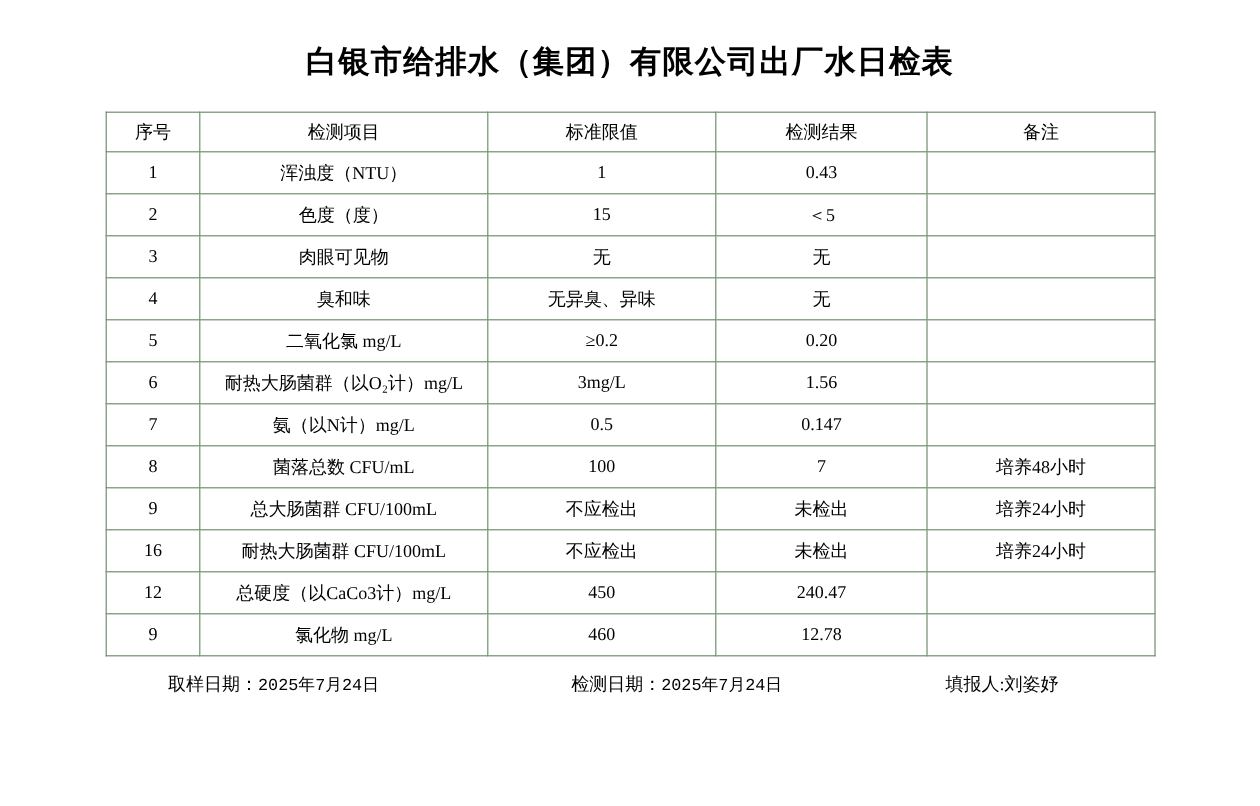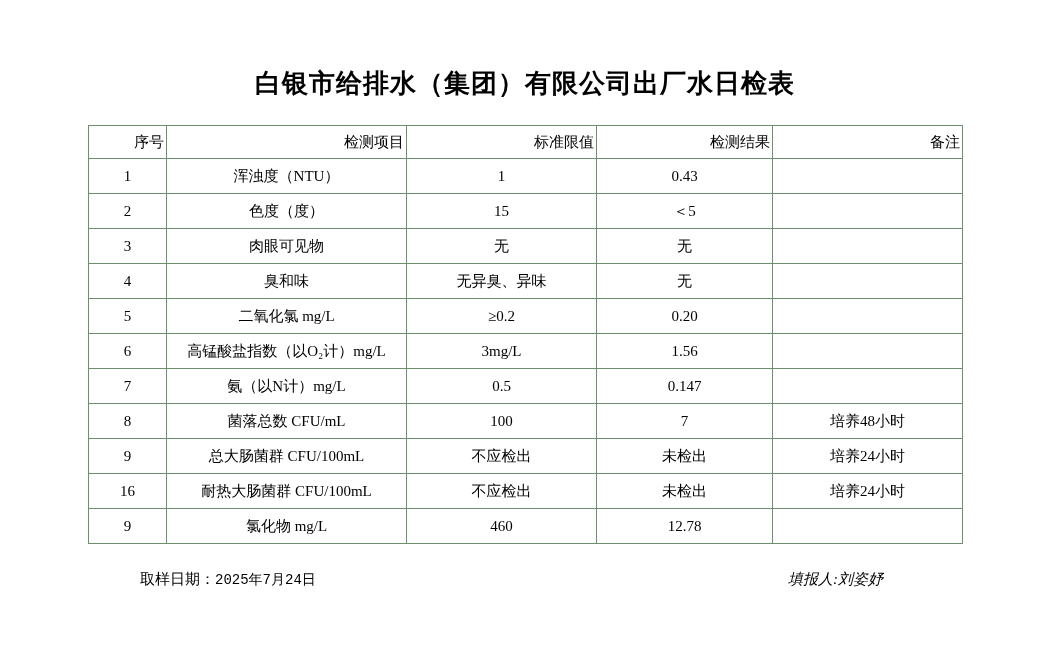--- a/index.html
+++ b/index.html
@@ -12,21 +12,20 @@
     background: #ffffff;
     font-family: "Liberation Serif", serif;
     color: #000000;
     overflow: hidden;
   }
   .page {
     position: relative;
     width: 1050px;
     height: 536px;
     box-sizing: border-box;
-    margin-top: 32px;
   }
   .doc-title {
     text-align: center;
     font-family: "Liberation Serif", serif;
     font-weight: bold;
     font-size: 26px;
     letter-spacing: 1px;
     padding-top: 34px;
     padding-bottom: 0;
     margin: 0;
@@ -44,46 +43,45 @@
     height: 34px;
     font-size: 15px;
     font-weight: normal;
     text-align: center;
     vertical-align: middle;
     padding: 0 2px;
     font-family: "Liberation Serif", serif;
   }
   table.report thead td {
     height: 32px;
-    text-align: right;
   }
   .col-no    { width: 78px; }
   .col-item  { width: 240px; }
   .col-std   { width: 190px; }
   .col-res   { width: 176px; }
   .col-note  { width: 190px; }
 
   .cn { font-family: "Liberation Serif", serif; }
   .num { font-family: "Liberation Mono", monospace; font-size: 14px; }
 
   .footer {
     position: relative;
     margin: 14px 88px 0 88px;
     width: 874px;
     height: 28px;
     font-size: 15px;
   }
   .footer .f-item {
     position: absolute;
-    top: 12px;
+    top: 0;
     white-space: nowrap;
   }
   .f-sample { left: 52px; }
   .f-test   { left: 388px; }
-  .f-filler { left: 700px; font-style: italic; }
+  .f-filler { left: 700px; }
   .footer .v { font-family: "Liberation Mono", monospace; font-size: 14px; }
 </style>
 </head>
 <body>
 
 <div class="page">
 
   <div class="doc-title">白银市给排水（集团）有限公司出厂水日检表</div>
 
   <div class="table-wrap">
@@ -135,21 +133,21 @@
         </tr>
         <tr>
           <td class="num">5</td>
           <td class="cn mixed">二氧化氯 mg/L</td>
           <td class="num">≥0.2</td>
           <td class="num">0.20</td>
           <td class="cn"></td>
         </tr>
         <tr>
           <td class="num">6</td>
-          <td class="cn mixed">高锰酸盐指数（以O₂计）mg/L</td>
+          <td class="cn mixed">耐热大肠菌群（以O₂计）mg/L</td>
           <td class="num">3mg/L</td>
           <td class="num">1.56</td>
           <td class="cn"></td>
         </tr>
         <tr>
           <td class="num">7</td>
           <td class="cn mixed">氨（以N计）mg/L</td>
           <td class="num">0.5</td>
           <td class="num">0.147</td>
           <td class="cn"></td>
@@ -169,32 +167,42 @@
           <td class="cn">培养24小时</td>
         </tr>
         <tr>
           <td class="num">16</td>
           <td class="cn mixed">耐热大肠菌群 CFU/100mL</td>
           <td class="cn">不应检出</td>
           <td class="cn">未检出</td>
           <td class="cn">培养24小时</td>
         </tr>
         <tr>
+          <td class="num">12</td>
+          <td class="cn mixed">总硬度（以CaCo3计）mg/L</td>
+          <td class="num">450</td>
+          <td class="num">240.47</td>
+          <td class="cn"></td>
+        </tr>
+        <tr>
           <td class="num">9</td>
           <td class="cn mixed">氯化物 mg/L</td>
           <td class="num">460</td>
           <td class="num">12.78</td>
           <td class="cn"></td>
         </tr>
       </tbody>
     </table>
   </div>
 
   <div class="footer">
     <div class="f-item f-sample">
       <span>取样日期：</span><span class="v">2025年7月24日</span>
+    </div>
+    <div class="f-item f-test">
+      <span>检测日期：</span><span class="v">2025年7月24日</span>
     </div>
     <div class="f-item f-filler">
       <span>填报人:</span><span>刘姿妤</span>
     </div>
   </div>
 
 </div>
 
 </body></html>

